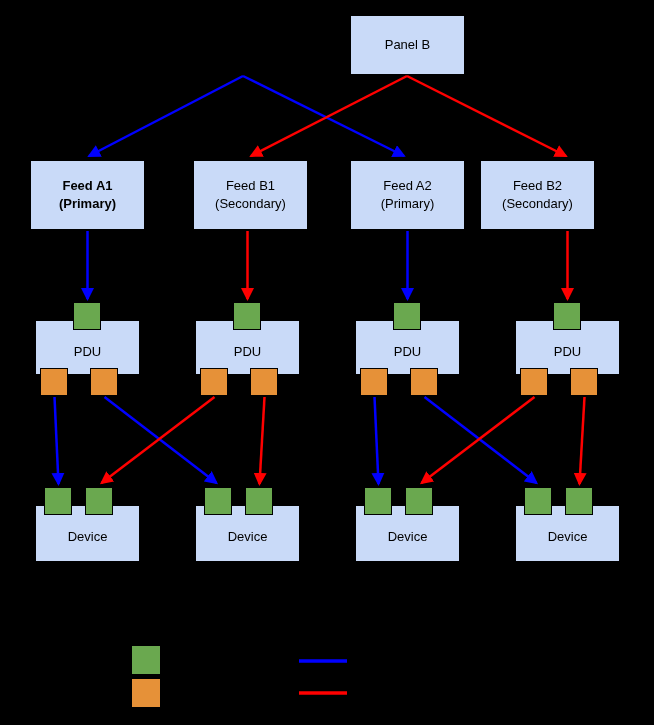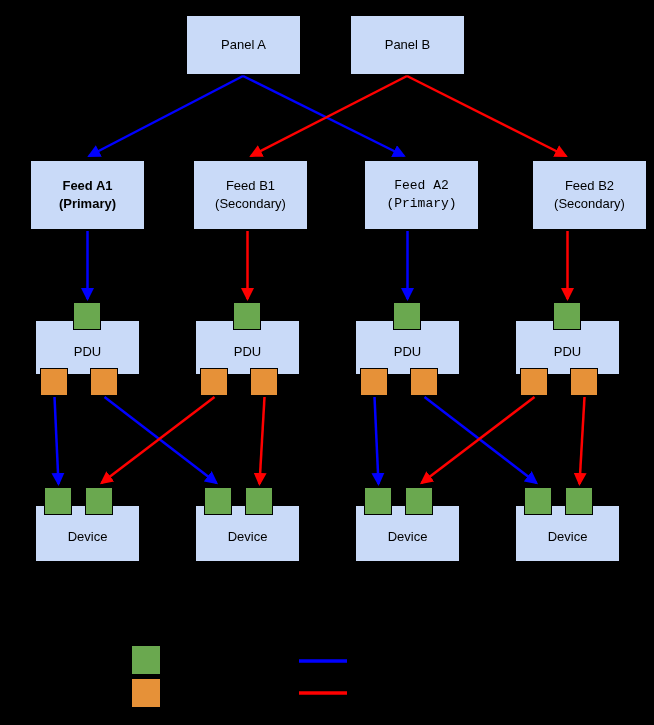--- a/index.html
+++ b/index.html
@@ -87,30 +87,29 @@
 
     <line x1="374.5" y1="397" x2="378.5" y2="484" class="blue-line" marker-end="url(#mblue)"></line>
     <line x1="424.5" y1="397" x2="536.5" y2="483" class="blue-line" marker-end="url(#mblue)"></line>
     <line x1="534.5" y1="397" x2="421.5" y2="483" class="red-line" marker-end="url(#mred)"></line>
     <line x1="584.5" y1="397" x2="579.5" y2="484" class="red-line" marker-end="url(#mred)"></line>
 
     <line x1="299" y1="661" x2="347" y2="661" class="blue-line legend-line"></line>
     <line x1="299" y1="693" x2="347" y2="693" class="red-line legend-line"></line>
   </svg>
 
-  <div class="box" style="left:186px; top:15px; width:115px; height:60px;">Panel A</div>
   <div class="box" style="left:350px; top:15px; width:115px; height:60px;text-align:right;">Panel B</div>
 
   <div class="box" style="left:30px;  top:160px; width:115px; height:70px;font-weight:bold;">Feed A1
 (Primary)</div>
   <div class="box" style="left:193px; top:160px; width:115px; height:70px;">Feed B1
 (Secondary)</div>
-  <div class="box" style="left:364px; top:160px; width:115px; height:70px;font-family:Liberation Mono, monospace;">Feed A2
+  <div class="box" style="left:350px; top:160px; width:115px; height:70px;">Feed A2
 (Primary)</div>
-  <div class="box" style="left:532px; top:160px; width:115px; height:70px;">Feed B2
+  <div class="box" style="left:480px; top:160px; width:115px; height:70px;">Feed B2
 (Secondary)</div>
 
   <div class="box pdu" style="left:35px;  top:320px; width:105px; height:55px;">PDU</div>
   <div class="box pdu" style="left:195px; top:320px; width:105px; height:55px;">PDU</div>
   <div class="box pdu" style="left:355px; top:320px; width:105px; height:55px;">PDU</div>
   <div class="box pdu" style="left:515px; top:320px; width:105px; height:55px;">PDU</div>
 
   <div class="port green" style="left:73px;  top:302px;"></div>
   <div class="port green" style="left:233px; top:302px;"></div>
   <div class="port green" style="left:393px; top:302px;"></div>

